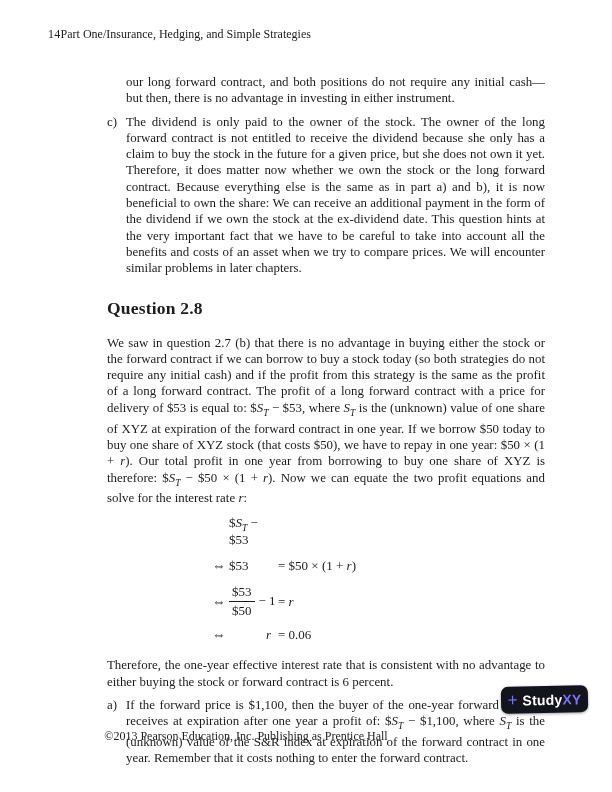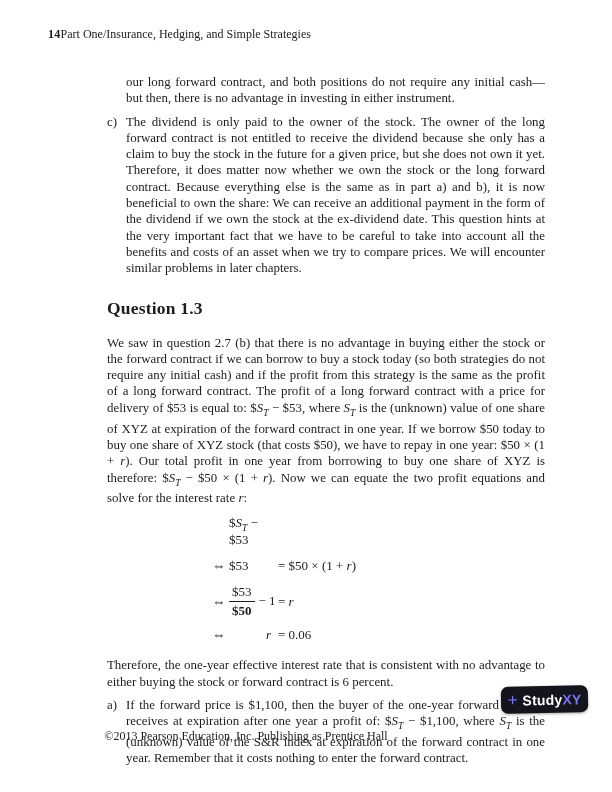--- a/index.html
+++ b/index.html
@@ -4,21 +4,21 @@
 <style>
   html,body { margin:0; padding:0; }
   body {
     width:612px; height:792px; background:#ffffff; position:relative;
     font-family:"Liberation Serif", serif; color:#1c1c1c; overflow:hidden;
   }
   .page { position:absolute; inset:0; }
 
   
   .page-header { position:absolute; top:27px; left:48px; font-size:12px; white-space:nowrap; }
-  .page-number { font-weight:bold; letter-spacing:.3px; }
+  .page-number { font-weight:normal; letter-spacing:.3px; }
   .running-title { }
 
   
   main { position:absolute; top:74px; left:107px; width:438px; }
   p, .item-text { font-size:12.9px; line-height:16.3px; text-align:justify; margin:0; }
   .indented { margin-left:19px; }
 
   .list-item { display:flex; margin-top:7px; }
   .list-marker { flex:none; width:19px; font-size:12.9px; line-height:16.3px; }
   .item-text { flex:1; }
@@ -28,21 +28,21 @@
   
   .equation-block { margin:8px 0 10px 105px; }
   .eq-row { display:flex; align-items:center; margin-bottom:10px; font-size:13px; }
   .eq-arrow { flex:none; width:17px; font-size:13.5px; }
   .eq-lhs { flex:none; width:49px; }
   .eq-lhs.right { text-align:right; padding-right:7px; box-sizing:border-box; }
   .eq-rhs { flex:1; }
   .eq-row.frac-row { margin:2px 0 8px 0; }
   .frac { display:inline-block; text-align:center; vertical-align:middle; }
   .fnum { display:block; border-bottom:1px solid #1c1c1c; padding:0 3px 1px 3px; }
-  .fden { display:block; padding:1px 3px 0 3px;font-weight:bold; }
+  .fden { display:block; padding:1px 3px 0 3px; }
   .fsuffix { margin-left:4px; }
   i sub, sub i, sub { font-size:9.5px; }
 
   .conclusion { margin-top:14px; }
 
   
   .page-footer { position:absolute; top:729px; left:0; width:492px; text-align:center; font-size:12px; }
 
   
   .watermark {
@@ -66,21 +66,21 @@
 
   <main>
 
     <p class="indented">our long forward contract, and both positions do not require any initial cash—but then, there is no advantage in investing in either instrument.</p>
 
     <div class="list-item">
       <span class="list-marker">c)</span>
       <div class="item-text">The dividend is only paid to the owner of the stock. The owner of the long forward contract is not entitled to receive the dividend because she only has a claim to buy the stock in the future for a given price, but she does not own it yet. Therefore, it does matter now whether we own the stock or the long forward contract. Because everything else is the same as in part a) and b), it is now beneficial to own the share: We can receive an additional payment in the form of the dividend if we own the stock at the ex-dividend date. This question hints at the very important fact that we have to be careful to take into account all the benefits and costs of an asset when we try to compare prices. We will encounter similar problems in later chapters.</div>
     </div>
 
-    <h2>Question 1.3</h2>
+    <h2>Question 2.8</h2>
 
     <p>We saw in question 2.7 (b) that there is no advantage in buying either the stock or the forward contract if we can borrow to buy a stock today (so both strategies do not require any initial cash) and if the profit from this strategy is the same as the profit of a long forward contract. The profit of a long forward contract with a price for delivery of $53 is equal to: $<i>S<sub>T</sub></i> − $53, where <i>S<sub>T</sub></i> is the (unknown) value of one share of XYZ at expiration of the forward contract in one year. If we borrow $50 today to buy one share of XYZ stock (that costs $50), we have to repay in one year: $50 × (1 + <i>r</i>). Our total profit in one year from borrowing to buy one share of XYZ is therefore: $<i>S<sub>T</sub></i> − $50 × (1 + <i>r</i>). Now we can equate the two profit equations and solve for the interest rate <i>r</i>:</p>
 
     <div class="equation-block">
       <div class="eq-row">
         <span class="eq-arrow"></span>
         <span class="eq-lhs">$<i>S<sub>T</sub></i> − $53</span>
       </div>
       <div class="eq-row">
         <span class="eq-arrow">⇔</span>

